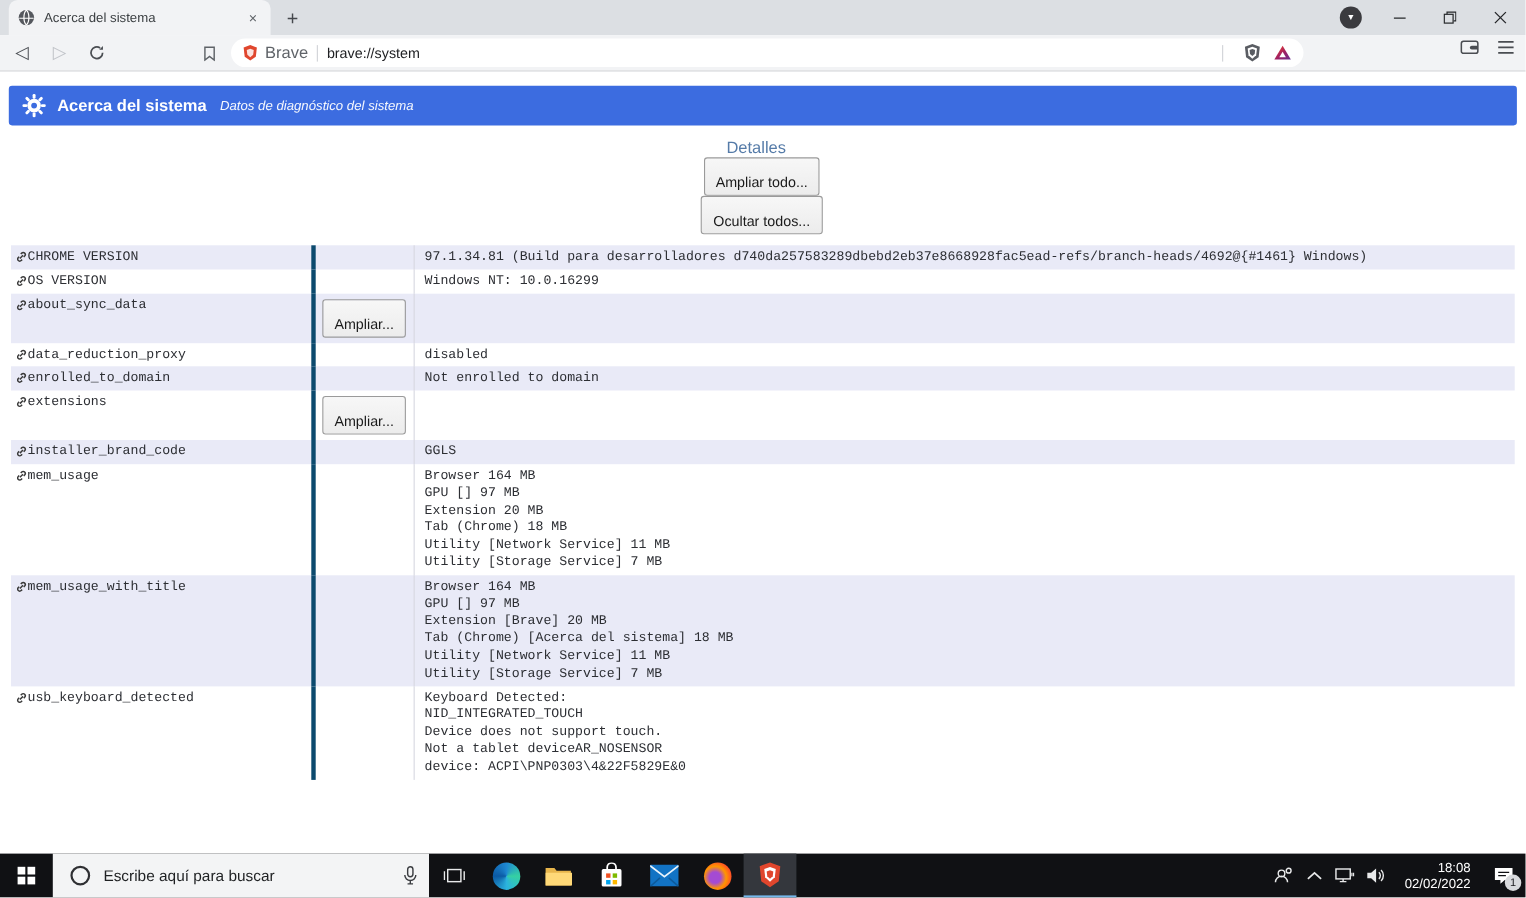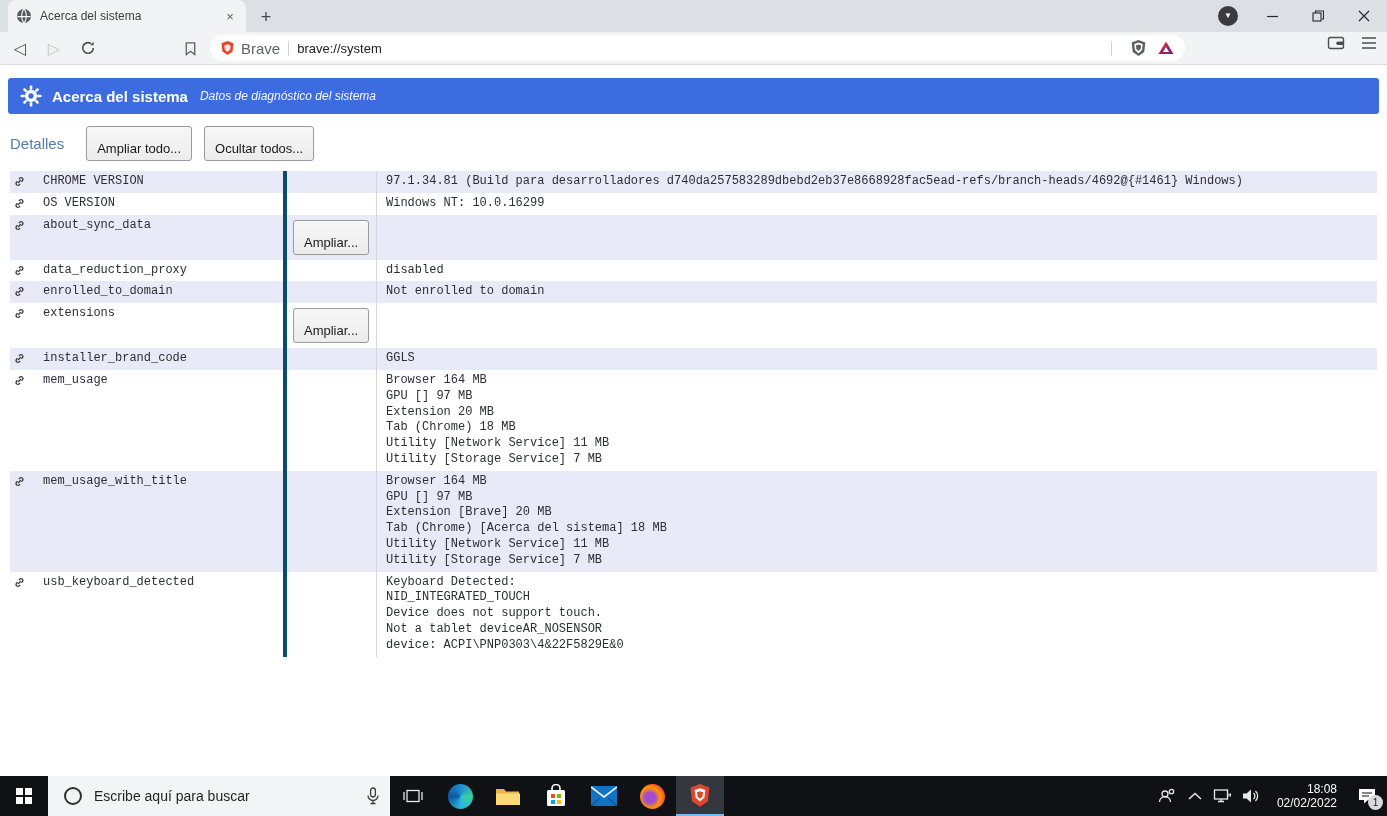--- a/index.html
+++ b/index.html
@@ -35,30 +35,30 @@
   .url-text { font-size:13px; color:#202124; flex:1; }
   .omni-right { display:flex; align-items:center; gap:10px; }
   .toolbar-right { position:absolute; right:10px; top:35px; display:flex; align-items:center; gap:16px; }
 
   
   .page { position:absolute; top:66px; left:0; width:1387px; height:710px; background:#fff; }
   .header-bar { margin:12px 8px 0 8px; height:36px; border-radius:3px; display:flex; align-items:center;
                 padding:0 12px; color:#fff; }
   .header-title { font-size:15px; font-weight:bold; margin-left:10px; }
   .header-sub { font-size:12px; font-style:italic; margin-left:12px; opacity:.95; }
-  .controls-row { display:flex; align-items:center; margin:12px 0 10px 10px; }
+  .controls-row { display:flex; align-items:center; margin:12px 0 10px 10px;flex-direction:column; }
   .details-label { font-size:15px; color:#557ba8; margin-right:22px; }
   .wbtn { font-family:"Liberation Sans",sans-serif; font-size:13px; color:#1a1a1a;
           background:linear-gradient(#f7f7f7,#ececec); border:1px solid #9a9a9a; border-radius:3px;
           padding:14px 10px 4px; margin-right:12px; }
   .systable { margin:6px 10px 0 10px; }
   .trow { display:grid; grid-template-columns:273px 94px 1fr; }
   .trow:nth-child(odd) { background:#e9eaf7; }
   .cell { padding:3px 6px; }
-  .namecell { display:flex; align-items:flex-start; gap:18px; padding-left:4px; }
+  .namecell { display:flex; align-items:flex-start; gap:0; padding-left:4px; }
   .mono { font-family:"Liberation Mono","DejaVu Sans Mono",monospace; font-size:12px; line-height:15.8px; color:#2c2e33; }
   .btncol { border-left:4px solid #0c4a6e; border-right:1px solid #d6d7e0; display:flex; align-items:center; }
   .valcell { white-space:pre-line; padding-left:9px; }
   .rowbtn { margin:2px 0; }
   .linkicon { margin-top:2px; flex:0 0 auto; }
 
   
   .taskbar { position:absolute; left:0; bottom:0; width:1387px; height:40px; background:#101114; display:flex; align-items:flex-end; }
   .start-btn { width:48px; height:40px; display:flex; align-items:center; justify-content:center; }
   .winlogo { display:grid; grid-template-columns:7px 7px; grid-template-rows:7px 7px; gap:2px; }

